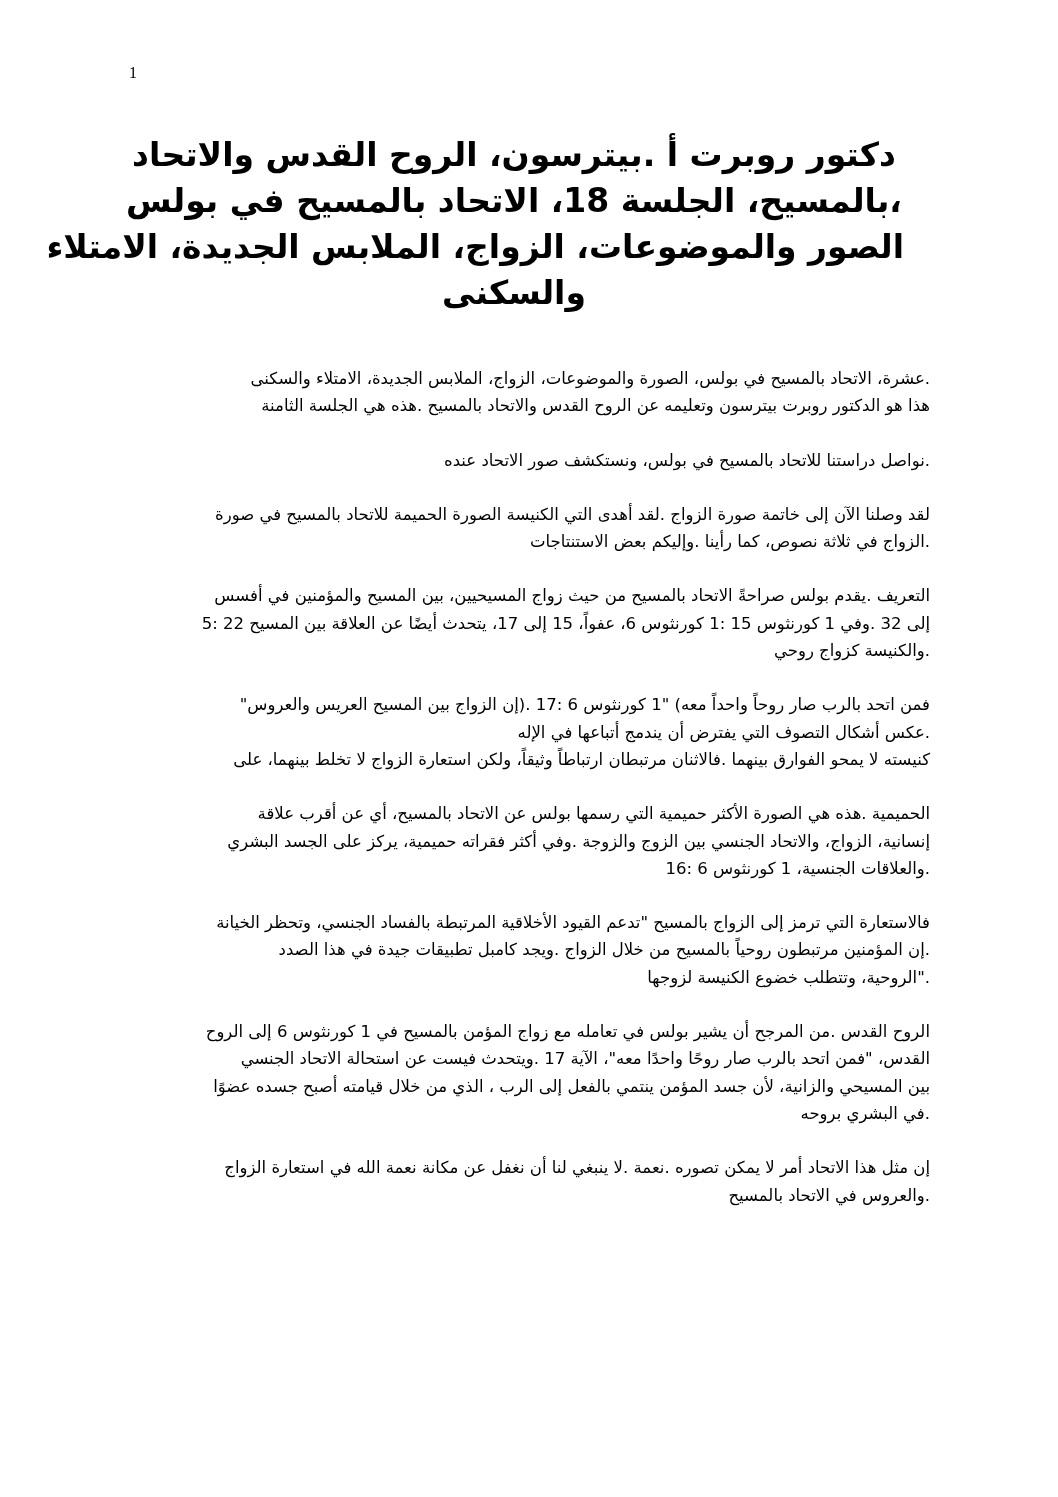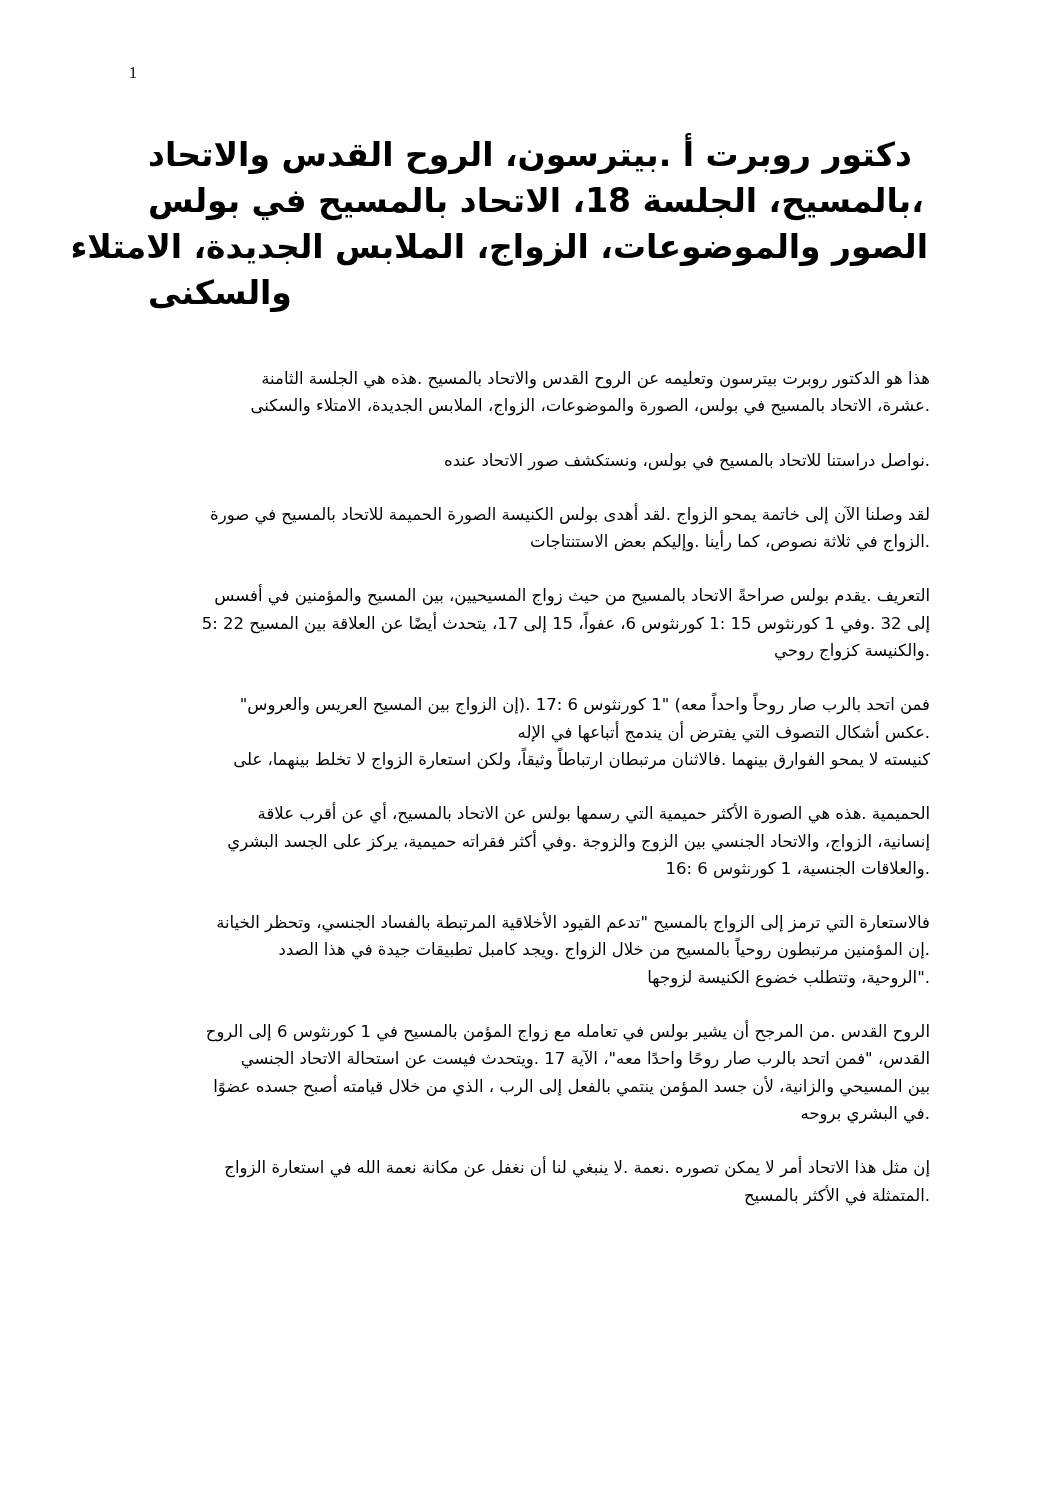--- a/index.html
+++ b/index.html
@@ -17,25 +17,25 @@
   .page-number {
     position: absolute;
     left: 129px;
     top: 63px;
     font-family: "Liberation Serif", serif;
     font-size: 16px;
     line-height: 20px;
   }
   .title-block {
     position: absolute;
-    left: 148px;
+    left: 124px;
     width: 780px;
     top: 132px;
     direction: rtl;
-    text-align: left;
+    text-align: center;
   }
   .title-line {
     display: block;
     font-family: "DejaVu Sans", sans-serif;
     font-weight: bold;
     font-size: 33px;
     line-height: 46px;
     white-space: nowrap;
   }
   .copyright {
@@ -75,30 +75,30 @@
     <span class="title-line">دكتور روبرت أ .بيترسون، الروح القدس والاتحاد</span>
     <span class="title-line">،بالمسيح، الجلسة 18، الاتحاد بالمسيح في بولس</span>
     <span class="title-line">الصور والموضوعات، الزواج، الملابس الجديدة، الامتلاء</span>
     <span class="title-line">والسكنى</span>
   </h1>
 </div>
 
 <div class="body-text">
 
   <p class="para">
+    <span class="line">.عشرة، الاتحاد بالمسيح في بولس، الصورة والموضوعات، الزواج، الملابس الجديدة، الامتلاء والسكنى</span>
     <span class="line">هذا هو الدكتور روبرت بيترسون وتعليمه عن الروح القدس والاتحاد بالمسيح .هذه هي الجلسة الثامنة</span>
-    <span class="line">.عشرة، الاتحاد بالمسيح في بولس، الصورة والموضوعات، الزواج، الملابس الجديدة، الامتلاء والسكنى</span>
   </p>
 
   <p class="para">
     <span class="line">.نواصل دراستنا للاتحاد بالمسيح في بولس، ونستكشف صور الاتحاد عنده</span>
   </p>
 
   <p class="para">
-    <span class="line">لقد وصلنا الآن إلى خاتمة يمحو الزواج .لقد أهدى بولس الكنيسة الصورة الحميمة للاتحاد بالمسيح في صورة</span>
+    <span class="line">لقد وصلنا الآن إلى خاتمة صورة الزواج .لقد أهدى التي الكنيسة الصورة الحميمة للاتحاد بالمسيح في صورة</span>
     <span class="line">.الزواج في ثلاثة نصوص، كما رأينا .وإليكم بعض الاستنتاجات</span>
   </p>
 
   <p class="para">
     <span class="line">التعريف .يقدم بولس صراحةً الاتحاد بالمسيح من حيث زواج المسيحيين، بين المسيح والمؤمنين في أفسس</span>
     <span class="line">إلى 32 .وفي 1 كورنثوس 15 :1 كورنثوس 6، عفواً، 15 إلى 17، يتحدث أيضًا عن العلاقة بين المسيح 22 :5</span>
     <span class="line">.والكنيسة كزواج روحي</span>
   </p>
 
   <p class="para">
@@ -121,17 +121,17 @@
 
   <p class="para">
     <span class="line">الروح القدس .من المرجح أن يشير بولس في تعامله مع زواج المؤمن بالمسيح في 1 كورنثوس 6 إلى الروح</span>
     <span class="line">القدس، "فمن اتحد بالرب صار روحًا واحدًا معه"، الآية 17 .ويتحدث فيست عن استحالة الاتحاد الجنسي</span>
     <span class="line">بين المسيحي والزانية، لأن جسد المؤمن ينتمي بالفعل إلى الرب ، الذي من خلال قيامته أصبح جسده عضوًا</span>
     <span class="line">.في البشري بروحه</span>
   </p>
 
   <p class="para">
     <span class="line">إن مثل هذا الاتحاد أمر لا يمكن تصوره .نعمة .لا ينبغي لنا أن نغفل عن مكانة نعمة الله في استعارة الزواج</span>
-    <span class="line">.المتمثلة في الأكثر بالمسيح</span>
+    <span class="line">.والعروس في الاتحاد بالمسيح</span>
   </p>
 
 
 </div>
 
 </body></html>

